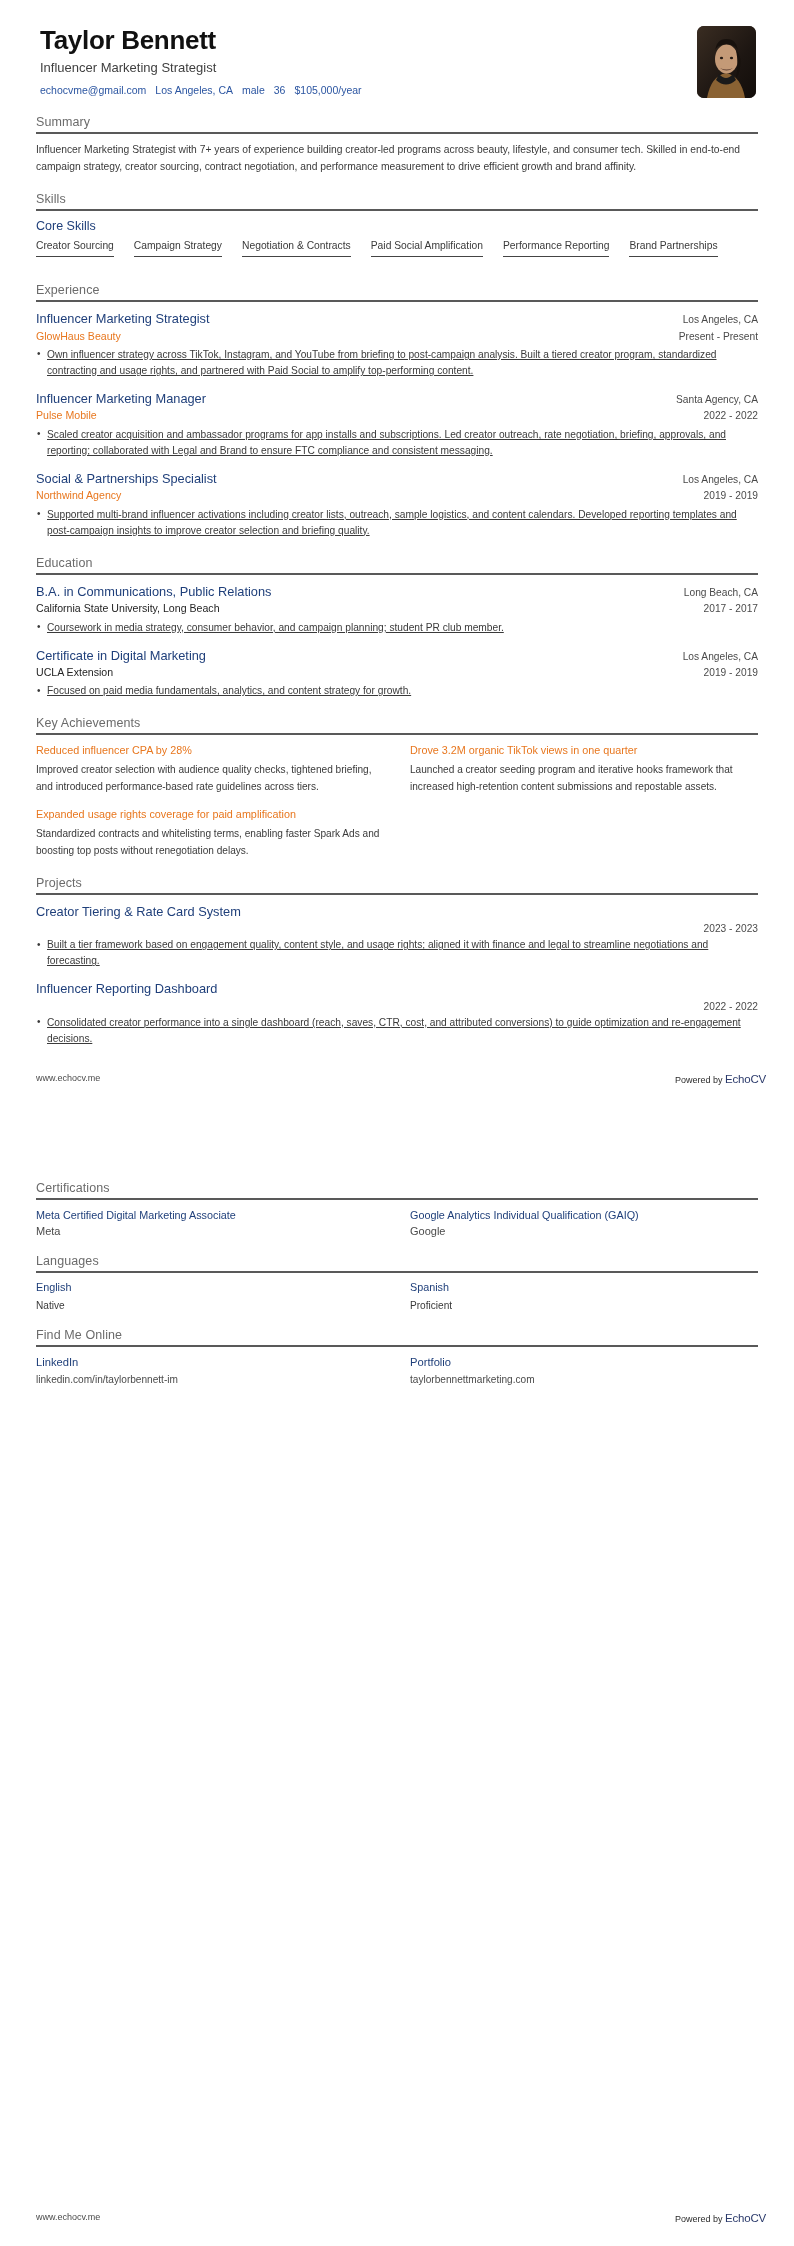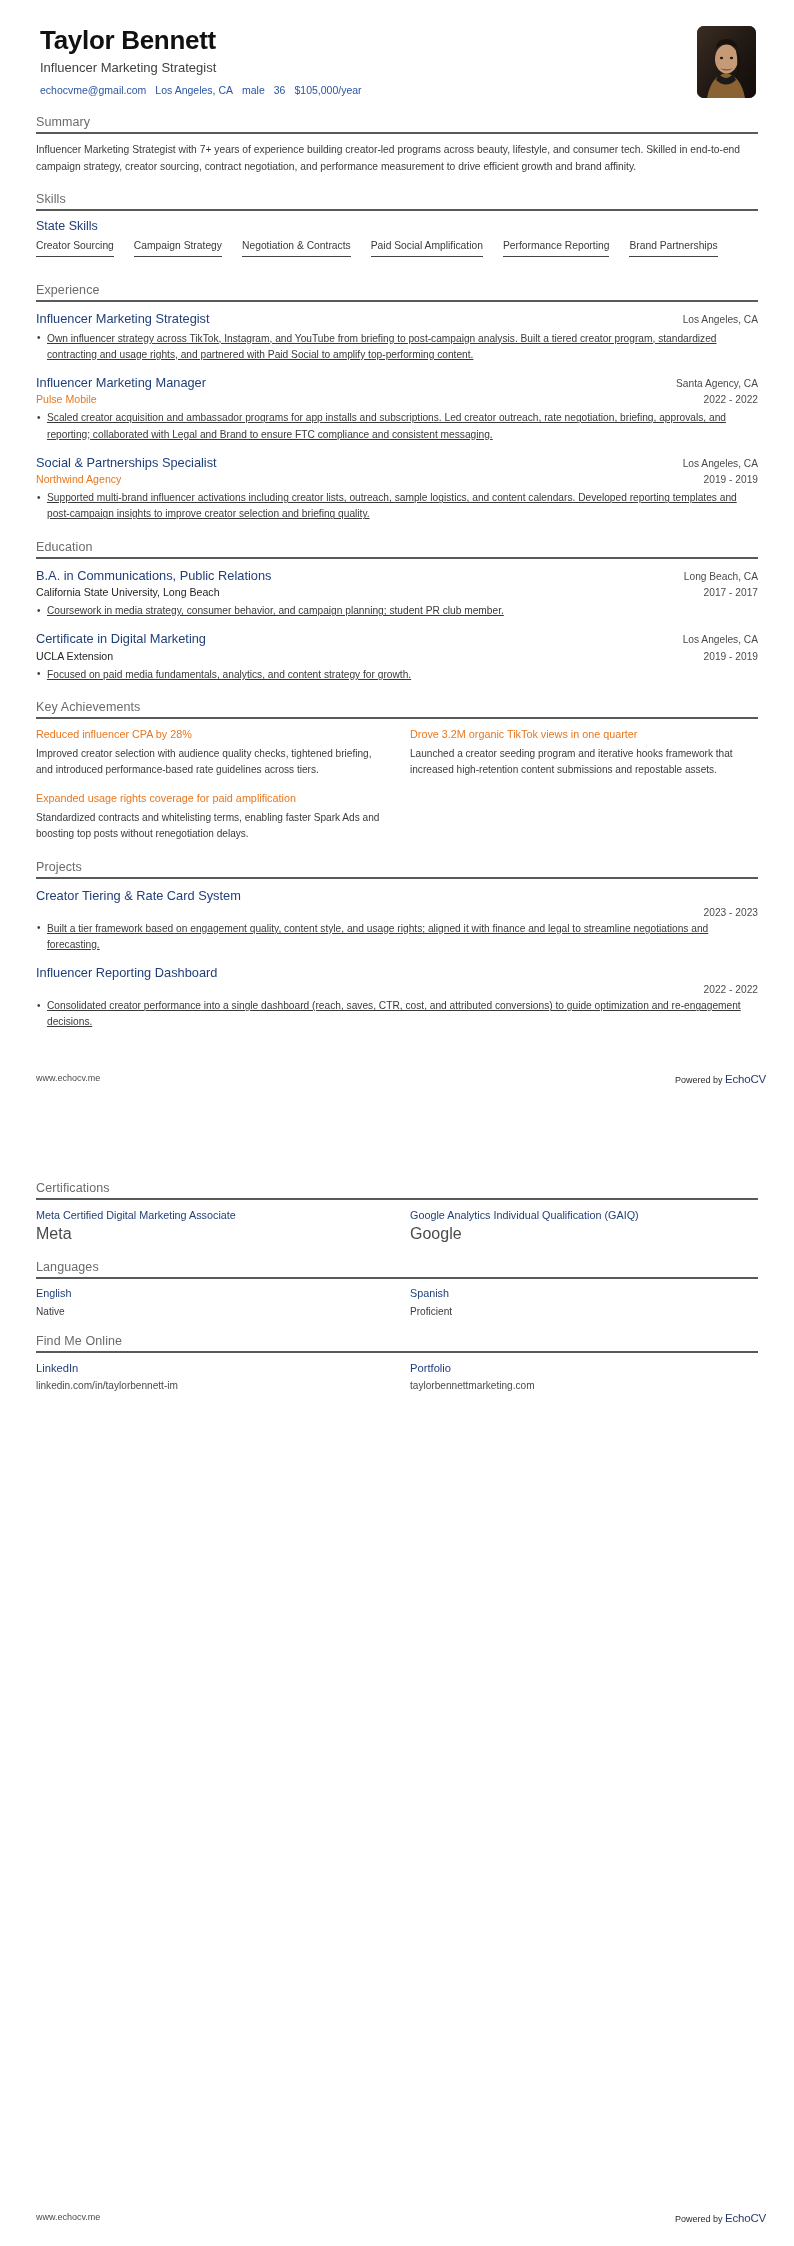--- a/index.html
+++ b/index.html
@@ -192,21 +192,21 @@
     grid-template-columns: 1fr 1fr;
     column-gap: 26px;
     row-gap: 10px;
   }
   .cert-name {
     font-size: 10.8px;
     color: #1f3f7a;
     line-height: 1.4;
   }
   .cert-issuer {
-    font-size: 16px;
+    font-size: 11px;
     color: #4a4a4a;
     margin-top: 2px;
   }
   .lang-item { display: flex; align-items: baseline; gap: 7px; flex-direction: column; }
   .lang-name { font-size: 10.8px; color: #1f3f7a; }
   .lang-level { font-size: 10.1px; color: #3a3a3a; }
   .link-label {
     font-size: 11.2px;
     color: #1f3f7a;
     line-height: 1.4;
@@ -279,21 +279,21 @@
     <div class="section-rule"></div>
     <div class="section-body">
       <div class="summary-text">Influencer Marketing Strategist with 7+ years of experience building creator-led programs across beauty, lifestyle, and consumer tech. Skilled in end-to-end campaign strategy, creator sourcing, contract negotiation, and performance measurement to drive efficient growth and brand affinity.</div>
     </div>
   </div>
 
   <div class="section">
     <div class="section-title">Skills</div>
     <div class="section-rule"></div>
     <div class="section-body">
-      <div class="skill-group-name">State Skills</div>
+      <div class="skill-group-name">Core Skills</div>
       <div class="skill-list">
         <span class="skill-chip">Creator Sourcing</span>
         <span class="skill-chip">Campaign Strategy</span>
         <span class="skill-chip">Negotiation &amp; Contracts</span>
         <span class="skill-chip">Paid Social Amplification</span>
         <span class="skill-chip">Performance Reporting</span>
         <span class="skill-chip">Brand Partnerships</span>
       </div>
     </div>
   </div>
@@ -301,20 +301,24 @@
   <div class="section">
     <div class="section-title">Experience</div>
     <div class="section-rule"></div>
     <div class="section-body">
 
       <div class="entry">
         <div class="entry-row">
           <span class="entry-title">Influencer Marketing Strategist</span>
           <span class="entry-loc">Los Angeles, CA</span>
         </div>
+        <div class="entry-row">
+          <span class="entry-org">GlowHaus Beauty</span>
+          <span class="entry-date">Present - Present</span>
+        </div>
         <ul class="bullets">
           <li>Own influencer strategy across TikTok, Instagram, and YouTube from briefing to post-campaign analysis. Built a tiered creator program, standardized contracting and usage rights, and partnered with Paid Social to amplify top-performing content.</li>
         </ul>
       </div>
 
       <div class="entry">
         <div class="entry-row">
           <span class="entry-title">Influencer Marketing Manager</span>
           <span class="entry-loc">Santa Agency, CA</span>
         </div>

